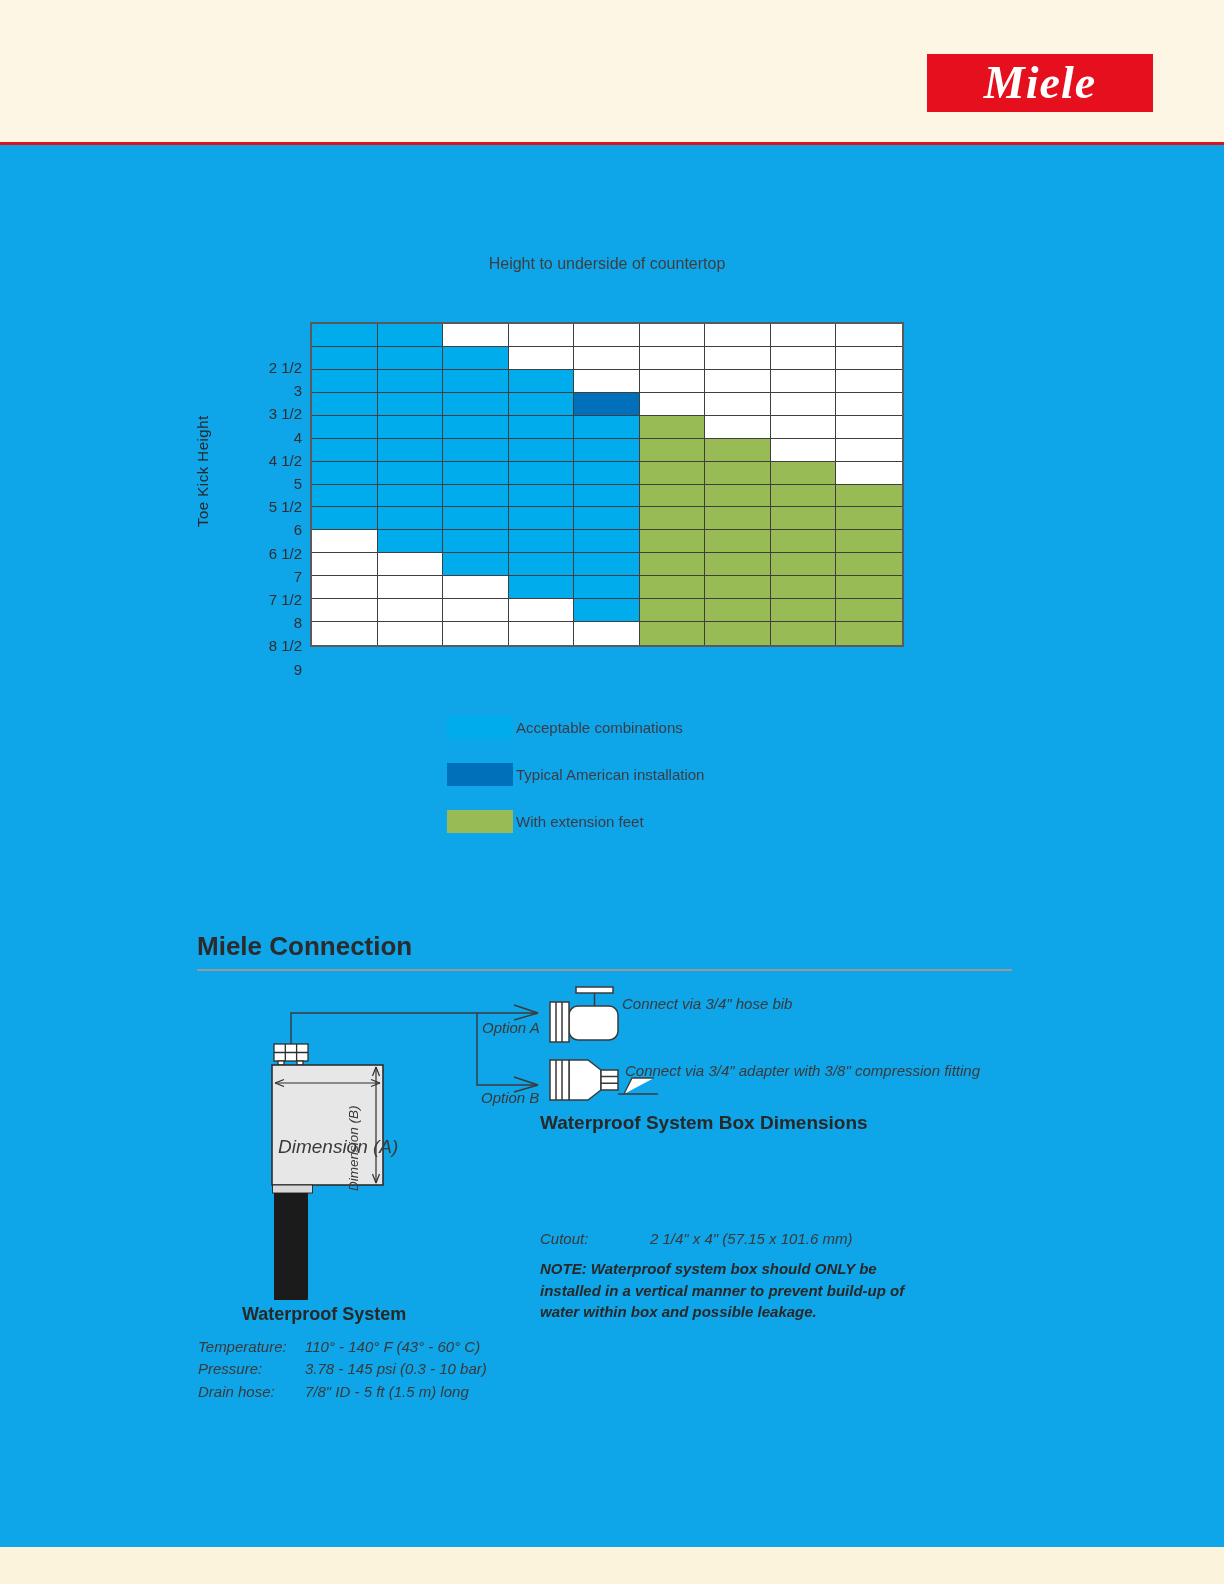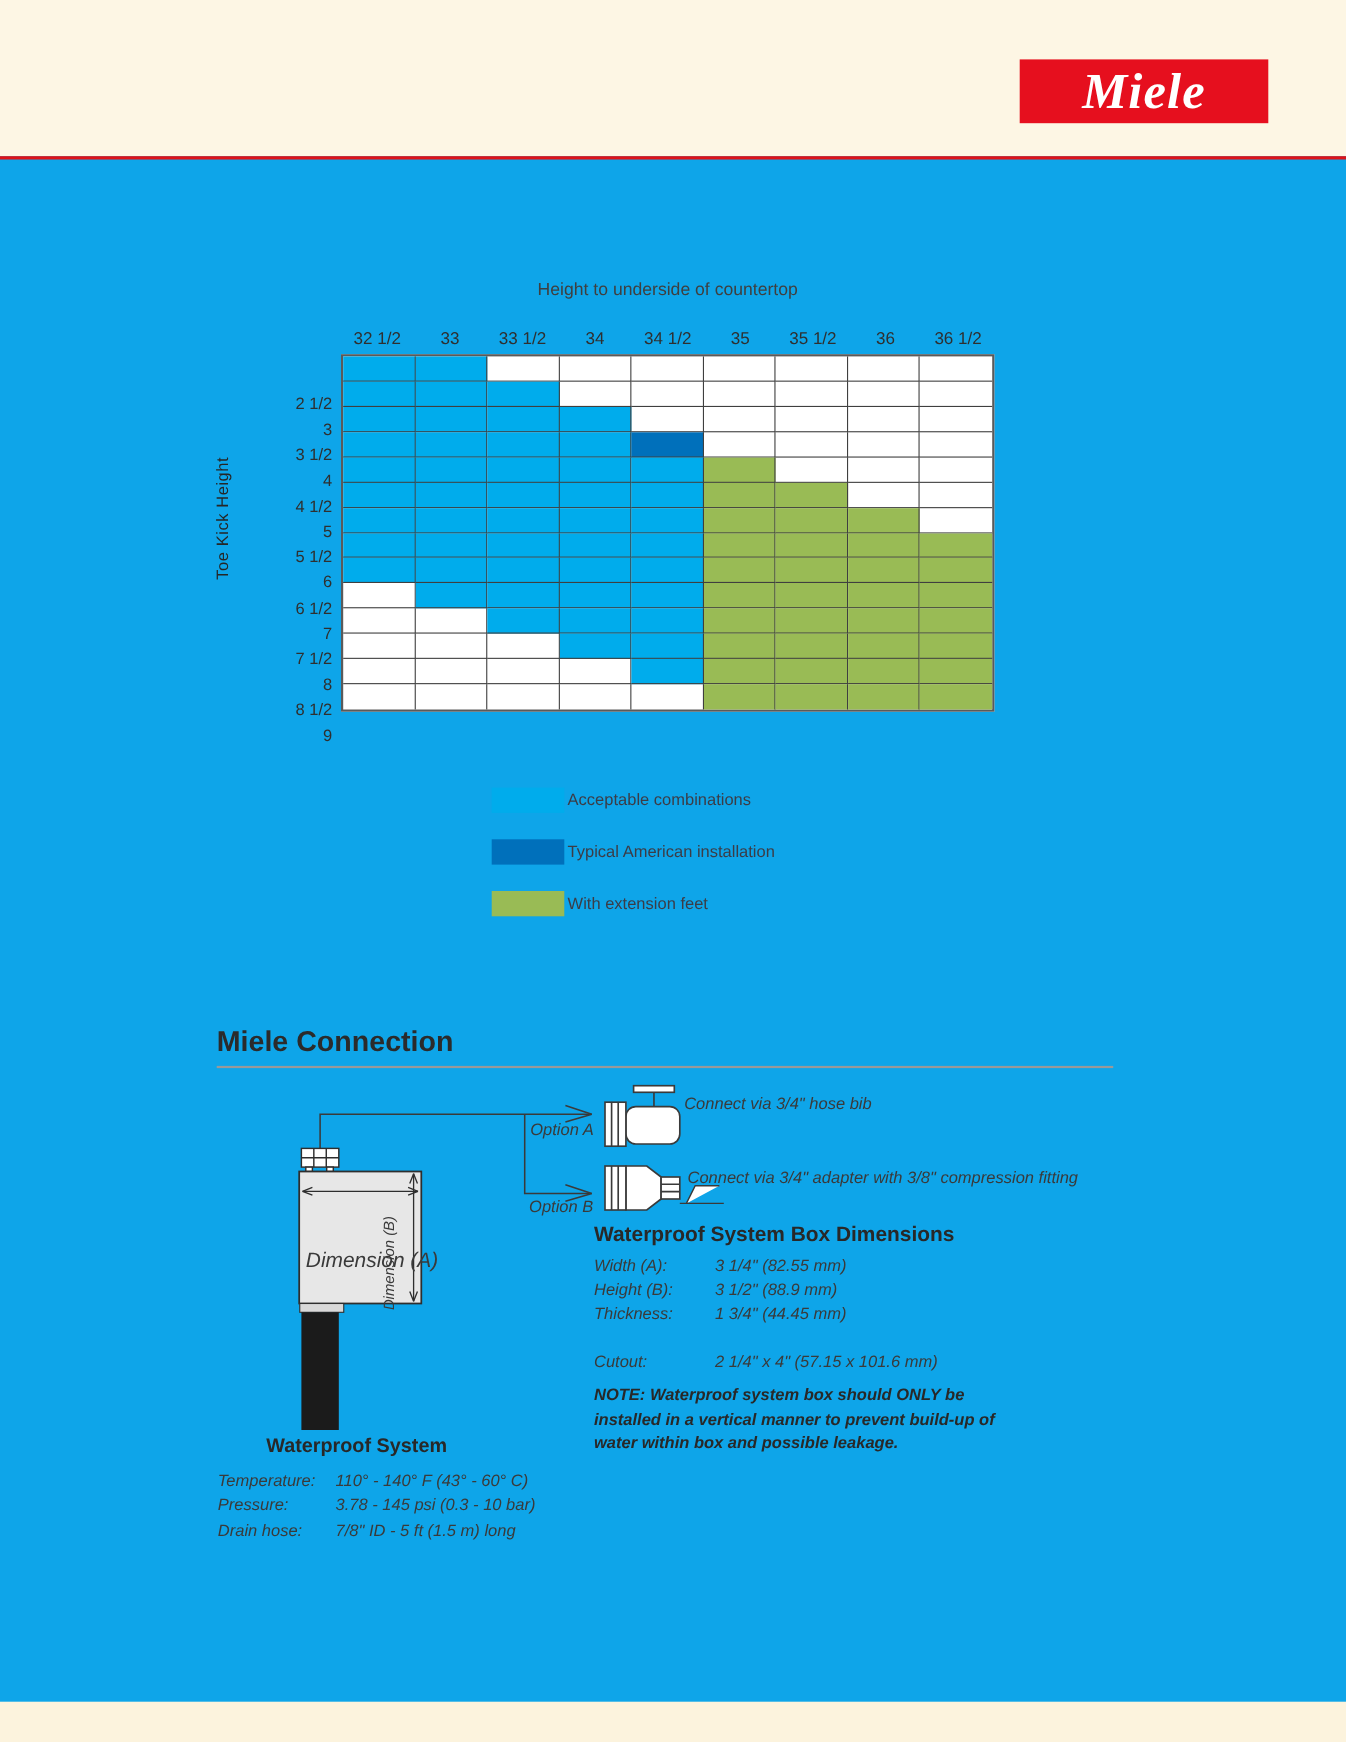--- a/index.html
+++ b/index.html
@@ -67,31 +67,20 @@
 <div class="page">
 
   <div class="topbar"></div>
   <div class="logo">
     <span>Miele</span>
   </div>
   <div class="redline"></div>
 
   <div class="abs chart-title">Height to underside of countertop</div>
   <div class="abs ylabel">Toe Kick Height</div>
-  <div class="abs col-labels">
-      <span class="col-label">32 1/2</span>
-      <span class="col-label">33</span>
-      <span class="col-label">33 1/2</span>
-      <span class="col-label">34</span>
-      <span class="col-label">34 1/2</span>
-      <span class="col-label">35</span>
-      <span class="col-label">35 1/2</span>
-      <span class="col-label">36</span>
-      <span class="col-label">36 1/2</span>
-    </div>
   <div class="abs row-labels">
       <div class="row-label">2 1/2</div>
       <div class="row-label">3</div>
       <div class="row-label">3 1/2</div>
       <div class="row-label">4</div>
       <div class="row-label">4 1/2</div>
       <div class="row-label">5</div>
       <div class="row-label">5 1/2</div>
       <div class="row-label">6</div>
       <div class="row-label">6 1/2</div>
@@ -306,34 +295,20 @@
   </svg>
 
   <div class="abs ital opt-label" style="left:482px;top:1019px;">Option A</div>
   <div class="abs ital opt-label" style="left:481px;top:1089px;">Option B</div>
   <div class="abs ital connect-label" style="left:622px;top:995px;">Connect via 3/4" hose bib</div>
   <div class="abs ital connect-label" style="left:625px;top:1062px;">Connect via 3/4" adapter with 3/8" compression fitting</div>
   <div class="abs ital dim-a">Dimension (A)</div>
   <div class="abs ital dim-b">Dimension (B)</div>
 
   <h3 class="abs bd-heading">Waterproof System Box Dimensions</h3>
-  <div class="abs bd-rows">
-    <div class="spec-row">
-      <span class="spec-label">Width (A):</span>
-      <span class="spec-value">3 1/4" (82.55 mm)</span>
-    </div>
-    <div class="spec-row">
-      <span class="spec-label">Height (B):</span>
-      <span class="spec-value">3 1/2" (88.9 mm)</span>
-    </div>
-    <div class="spec-row">
-      <span class="spec-label">Thickness:</span>
-      <span class="spec-value">1 3/4" (44.45 mm)</span>
-    </div>
-  </div>
   <div class="abs spec-row cutout-row">
     <span class="spec-label">Cutout:</span>
     <span class="spec-value">2 1/4" x 4" (57.15 x 101.6 mm)</span>
   </div>
   <div class="abs note">NOTE: Waterproof system box should ONLY be installed in a vertical manner to prevent build-up of water within box and possible leakage.</div>
 
   <h3 class="abs ws-heading">Waterproof System</h3>
   <div class="abs ws-rows">
     <div class="spec-row">
       <span class="spec-label">Temperature:</span>

